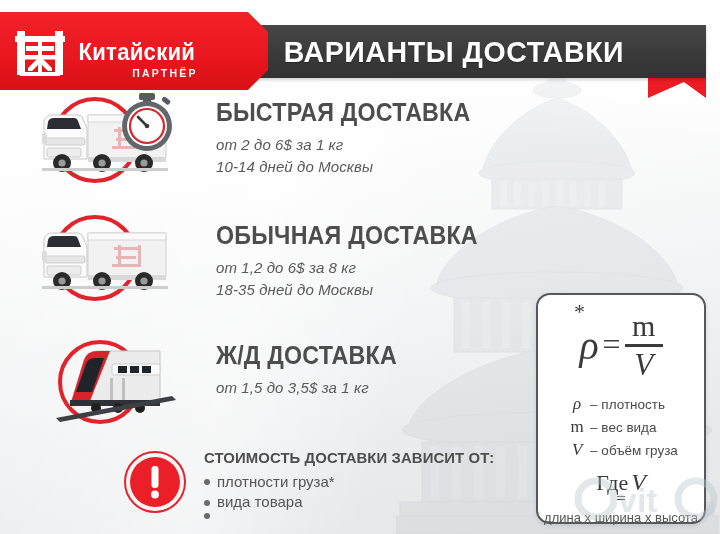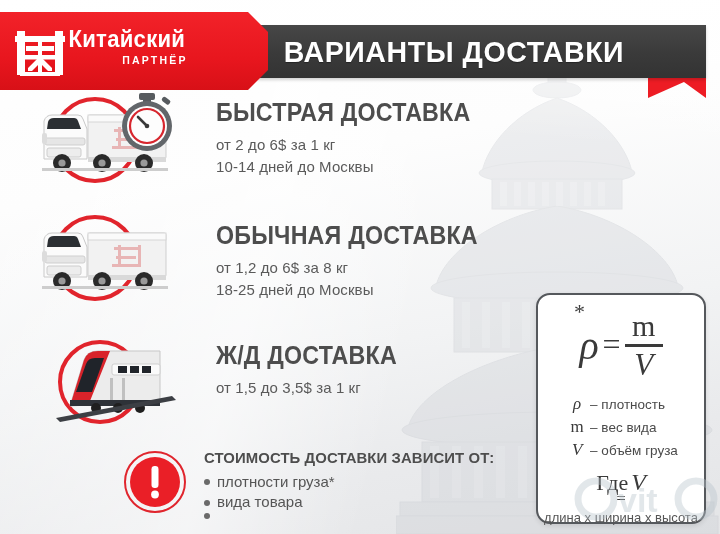--- a/index.html
+++ b/index.html
@@ -50,21 +50,21 @@
   }
   .hdr-title{
     position:absolute;left:214px;top:13px;width:480px;height:53px;
     display:flex;align-items:center;justify-content:center;
     color:#ffffff;font-size:30px;font-weight:bold;letter-spacing:.6px;
     transform:scaleX(.95);white-space:nowrap;
     text-shadow:0 1px 1px rgba(0,0,0,.35);
   }
 
   
-  .logo{position:absolute;left:14px;top:16px;display:flex;align-items:flex-start;}
+  .logo{position:absolute;left:14px;top:16px;display:flex;align-items:flex-end;gap:10px;}
   .logo-mark{width:52px;height:50px;}
   .logo-mark svg{display:block;}
   .logo-text{display:flex;flex-direction:column;line-height:1;}
   .logo-main{
     color:#fff;font-size:23px;font-weight:bold;letter-spacing:.3px;
     transform:scaleX(.96);
   }
   .logo-sub{
     color:#fff;font-size:10.5px;font-weight:bold;letter-spacing:2.2px;
     text-align:right;margin-top:4px;
@@ -89,21 +89,21 @@
   .texts{margin-left:14px;padding-top:8px;}
   .ttl{
     color:#4d4d4d;font-size:25px;font-weight:bold;letter-spacing:.2px;
     transform:scaleX(.93);transform-origin:left center;white-space:nowrap;
     line-height:1.05;
   }
   .sub{
     color:#5a5a5a;font-size:15px;margin-top:9px;line-height:1.45;
     letter-spacing:.1px;
   }
-  .sub div{white-space:nowrap;}
+  .sub div{white-space:nowrap;font-style:italic;}
 
   
   .bottom{position:absolute;left:128px;top:447px;display:flex;align-items:flex-start;}
   .warn{position:relative;width:62px;height:62px;margin-left:-4px;margin-top:4px;}
   .warn svg{display:block;}
   .bottom-texts{margin-left:18px;margin-top:2px;}
   .b-title{
     color:#4d4d4d;font-size:15.5px;font-weight:bold;letter-spacing:.1px;
     transform:scaleX(.96);transform-origin:left center;white-space:nowrap;
   }
@@ -325,21 +325,21 @@
           <circle cx="76" cy="72" r="3.6" fill="#9a9a9a"></circle>
         <circle cx="118" cy="72" r="9" fill="#2a2a2a"></circle>
           <circle cx="118" cy="72" r="3.6" fill="#9a9a9a"></circle>
         <rect x="16" y="77" width="126" height="3" fill="#cdcdcd"></rect>
       </svg>
     </div>
     <div class="texts">
       <div class="ttl">ОБЫЧНАЯ ДОСТАВКА</div>
       <div class="sub">
         <div>от 1,2 до 6$ за 8 кг</div>
-        <div>18-25 дней до Москвы</div>
+        <div>18-35 дней до Москвы</div>
       </div>
     </div>
   </div>
 
   <div class="row row3">
     <div class="badge r3">
       <div class="ring"></div>
       <svg width="176" height="96" viewBox="0 0 176 96" xmlns="http://www.w3.org/2000/svg">
         <path d="M44 72 L58 26 q3 -9 14 -9 h62 v50 z" fill="#ececec" stroke="#c7c7c7"></path>
         <path d="M44 72 L58 26 q3 -9 14 -9 h12 l-22 55 z" fill="#d8232a"></path>

